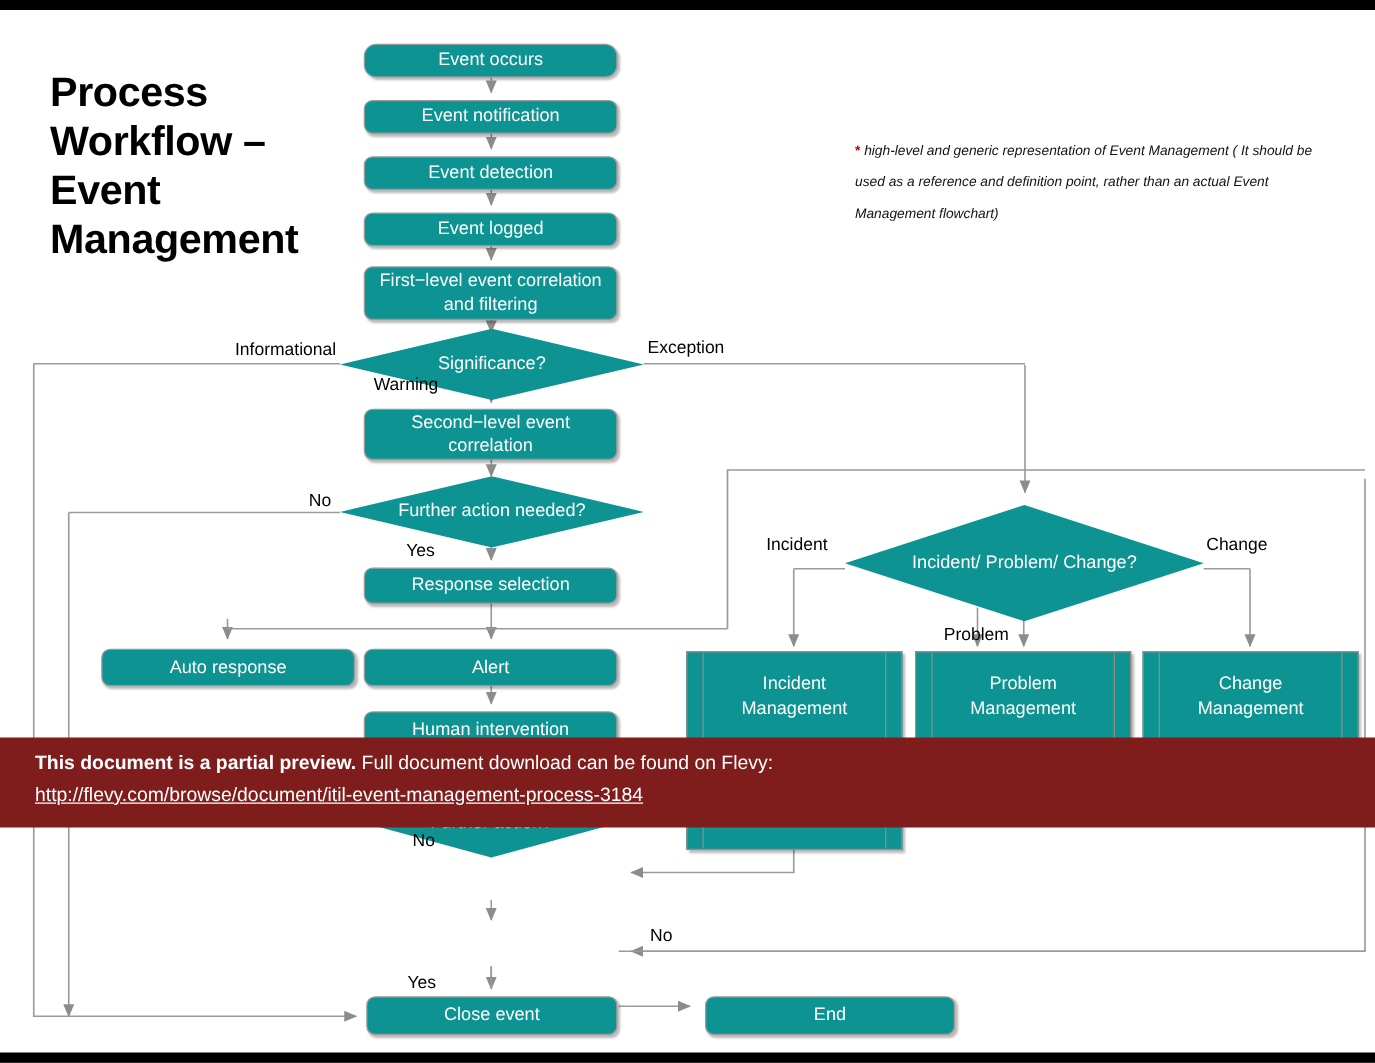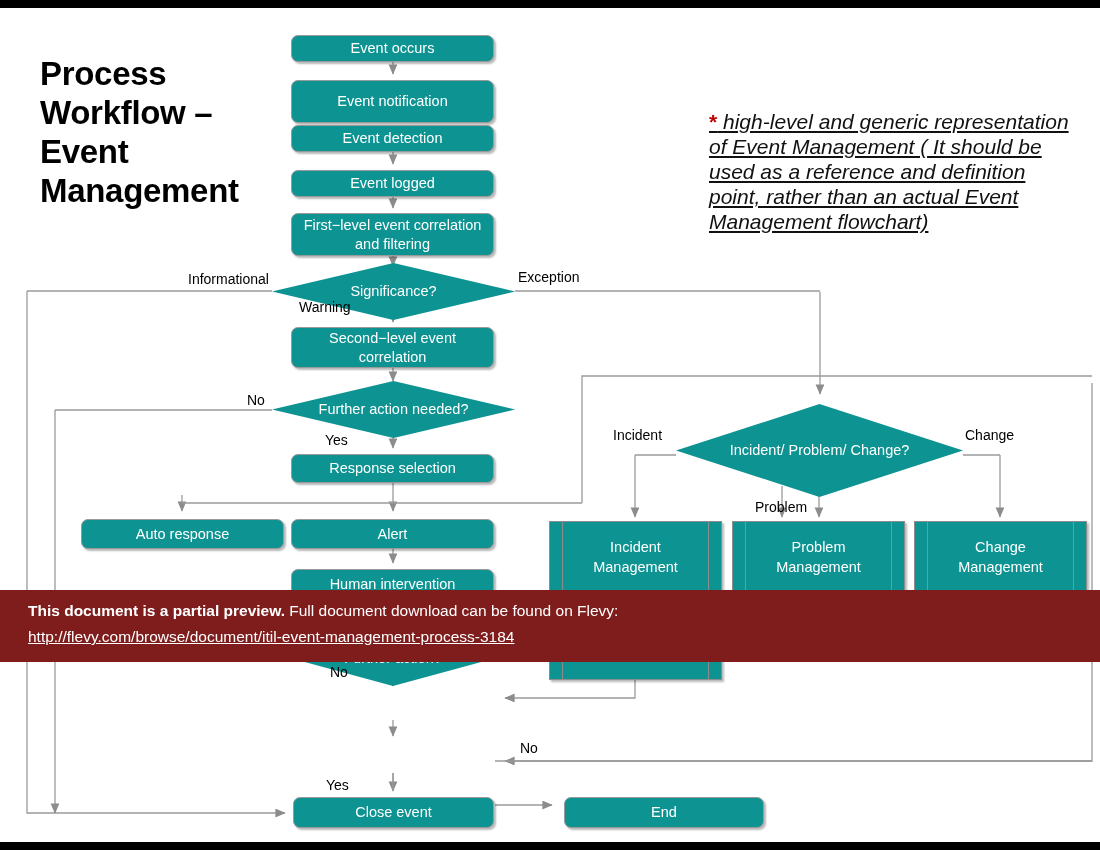--- a/index.html
+++ b/index.html
@@ -3,22 +3,22 @@
 <meta charset="utf-8">
 <style>
   html,body{margin:0;padding:0;background:#000;}
   body{font-family:"Liberation Sans",sans-serif;}
   #page{position:relative;width:1100px;height:850px;background:#000;overflow:hidden;}
   #canvas{position:absolute;left:0;top:8px;width:1100px;height:834px;background:#ffffff;overflow:hidden;}
 
   #title{position:absolute;left:40px;top:46px;width:250px;
          font-size:33px;line-height:39px;font-weight:bold;color:#000;letter-spacing:-0.3px;}
 
-  #note{position:absolute;left:709px;top:101px;width:370px;
-        font-size:21px;line-height:25px;font-style:italic;color:#111;text-decoration:underline;}
+  #note{position:absolute;left:684px;top:101px;width:370px;
+        font-size:11px;line-height:25px;font-style:italic;color:#111;}
   #note .star{color:#c00000;font-style:normal;font-weight:bold;}
 
   svg#wires{position:absolute;left:0;top:0;width:1100px;height:834px;pointer-events:none;}
 
   .node{position:absolute;box-sizing:border-box;display:flex;align-items:center;justify-content:center;
         text-align:center;color:#ffffff;}
   .proc{background:#0d9392;border:1px solid #9a9a9a;border-radius:7px;
         box-shadow:2px 2px 2px rgba(0,0,0,.28);font-size:14.5px;line-height:19px;}
   .predef{background:#0d9392;border:1px solid #8d8d8d;
           box-shadow:2px 2px 2px rgba(0,0,0,.28);font-size:14.5px;line-height:20px;}
@@ -97,22 +97,22 @@
 
         <path d="M676,447 L635,447"></path>
         <path d="M963,447 L1000,447"></path>
 
         <path d="M495,753 L1092,753"></path>
 
         <path d="M393,765 L393,783"></path>
       </g>
     </svg>
 
-    <div class="node proc" style="left:291px;top:27px;width:203px;height:27px;">Event occurs</div>
-    <div class="node proc" style="left:291px;top:72px;width:203px;height:43px;text-align:right;">Event notification</div>
+    <div class="node proc" style="left:291px;top:27px;width:203px;height:27px;border-radius:10px;">Event occurs</div>
+    <div class="node proc" style="left:291px;top:72px;width:203px;height:27px;text-align:right;">Event notification</div>
     <div class="node proc" style="left:291px;top:117px;width:203px;height:27px;">Event detection</div>
     <div class="node proc" style="left:291px;top:162px;width:203px;height:27px;">Event logged</div>
     <div class="node proc" style="left:291px;top:205px;width:203px;height:43px;padding:0 8px;">First−level event correlation and filtering</div>
 
     <div class="diamond" style="left:272px;top:255px;width:243px;height:57px;">
       <svg width="243" height="57">
           <polygon points="121.5,0 243,28.5 121.5,57 0,28.5" fill="#0d9392"></polygon>
         </svg>
       <span>Significance?</span>
     </div>

